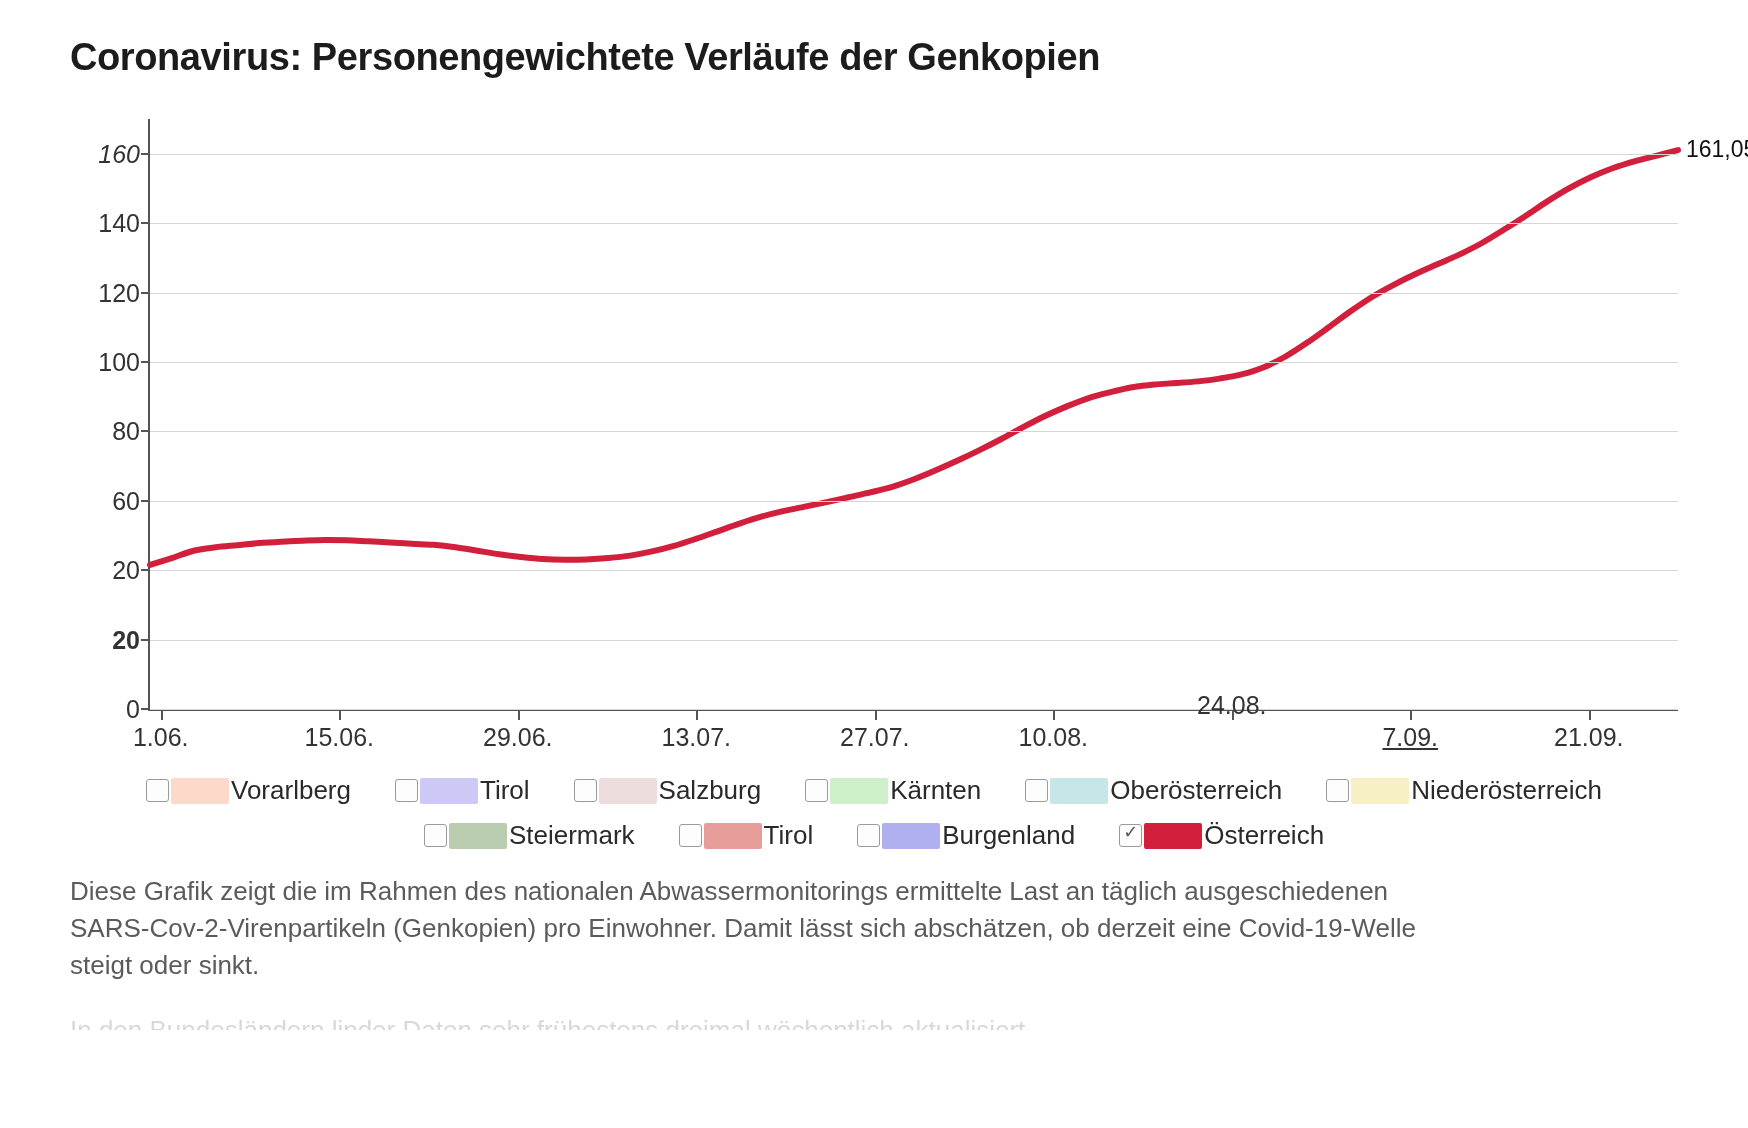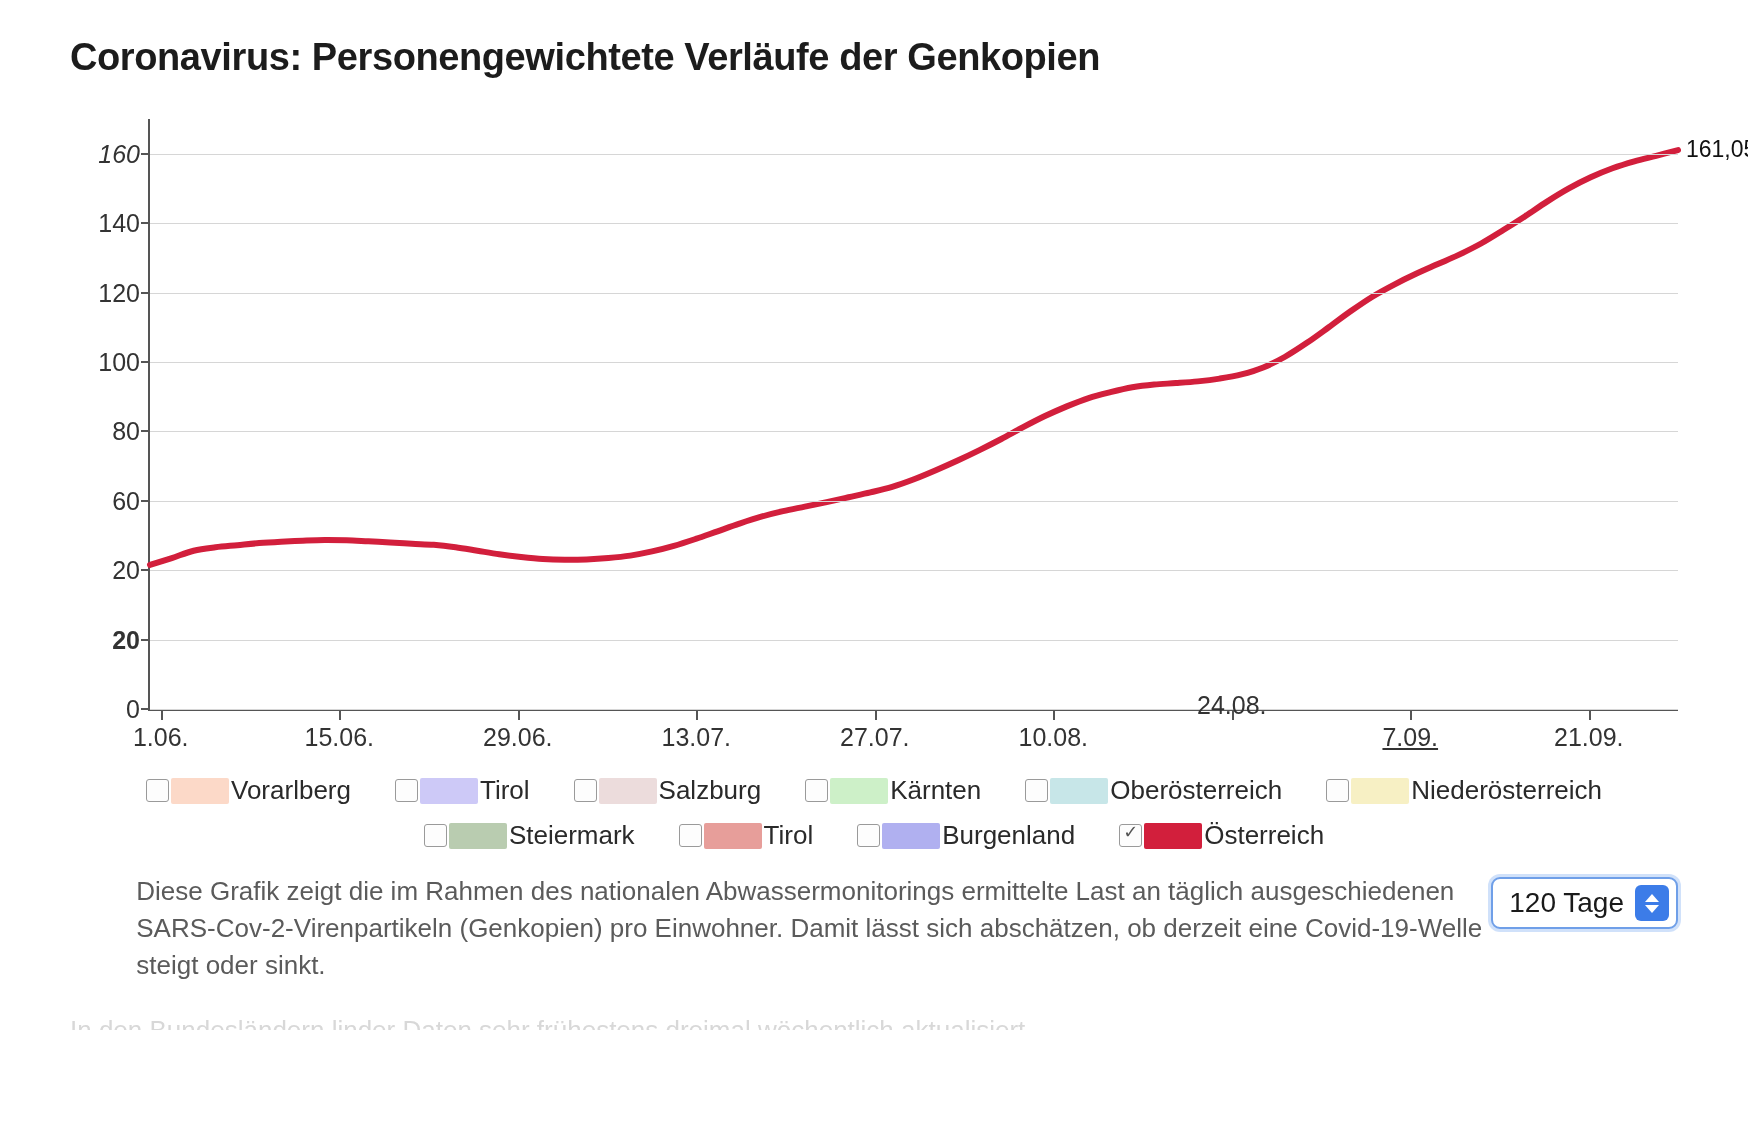--- a/index.html
+++ b/index.html
@@ -148,21 +148,21 @@
     font-size: 26px;
     color: #2a2a2a;
     white-space: nowrap;
   }
 
   
   .footer {
     margin-top: 22px;
     display: flex;
     align-items: flex-start;
-    justify-content: flex-end;
+    justify-content: space-between;
     width: 1608px;
   }
   .desc {
     font-size: 26px;
     line-height: 1.42;
     color: #5b5b5b;
     max-width: 1355px;
   }
   .select-box {
     position: relative;
@@ -330,23 +330,16 @@
         <div class="legend-item">
           <span class="legend-check checked"></span>
           <span class="legend-swatch" style="background: rgb(210, 31, 60);"></span>
           <span class="legend-label">Österreich</span>
         </div>
       </div>
   </div>
 
   <div class="footer">
     <div class="desc">Diese Grafik zeigt die im Rahmen des nationalen Abwassermonitorings ermittelte Last an täglich ausgeschiedenen SARS-Cov-2-Virenpartikeln (Genkopien) pro Einwohner. Damit lässt sich abschätzen, ob derzeit eine Covid-19-Welle steigt oder sinkt.</div>
-    <div class="select-box">
-      <span class="select-value">120 Tage</span>
-      <span class="stepper">
-        <span class="up"></span>
-        <span class="down"></span>
-      </span>
-    </div>
   </div>
 
   <div class="cut-text">In den Bundesländern linder Daten sehr frühestens dreimal wöchentlich aktualisiert</div>
 </div>
 
 </body></html>

